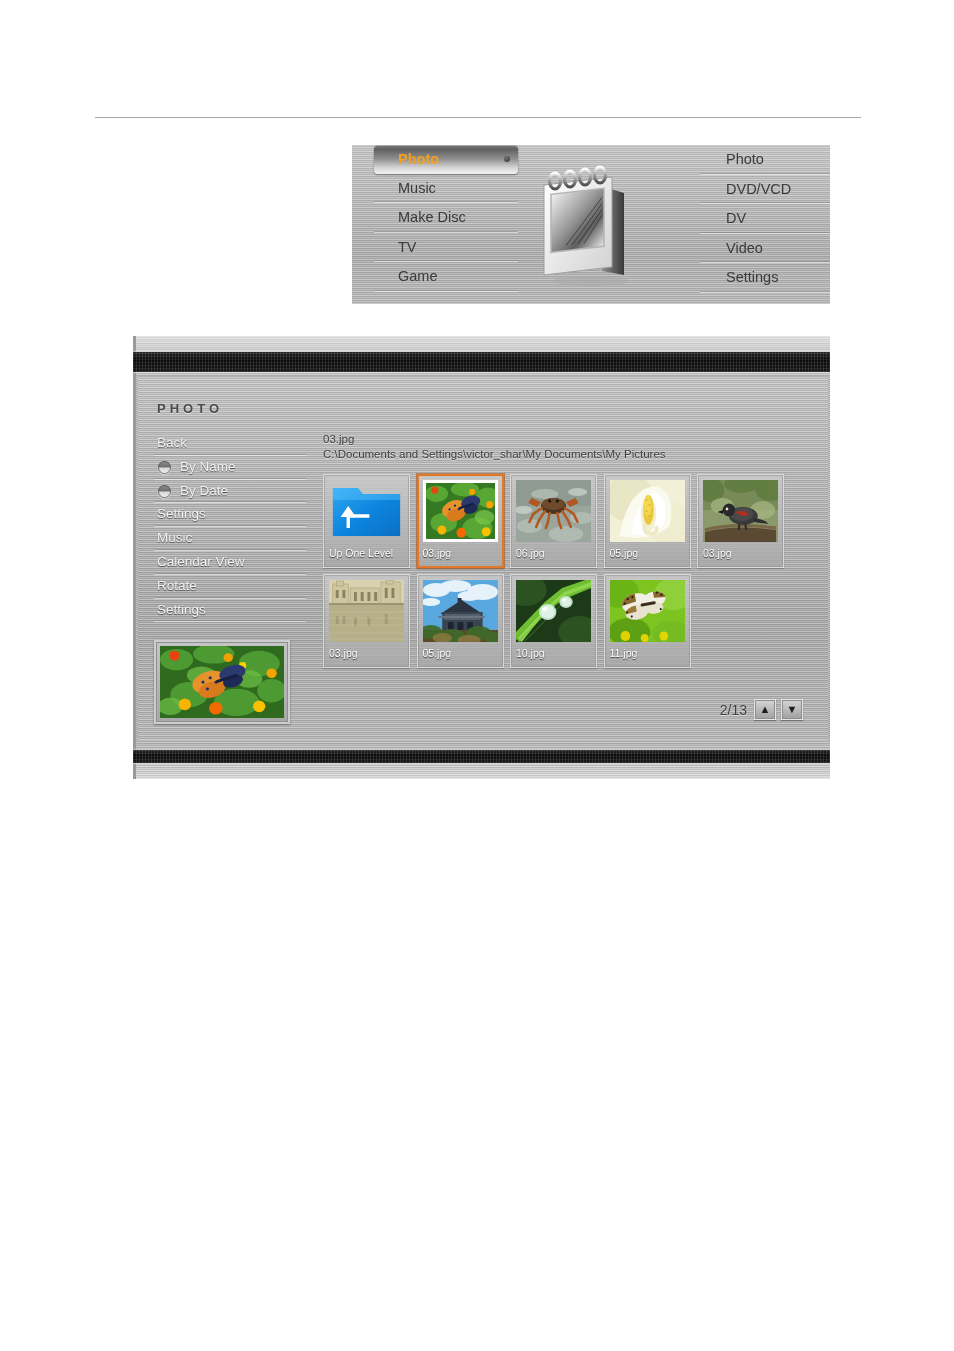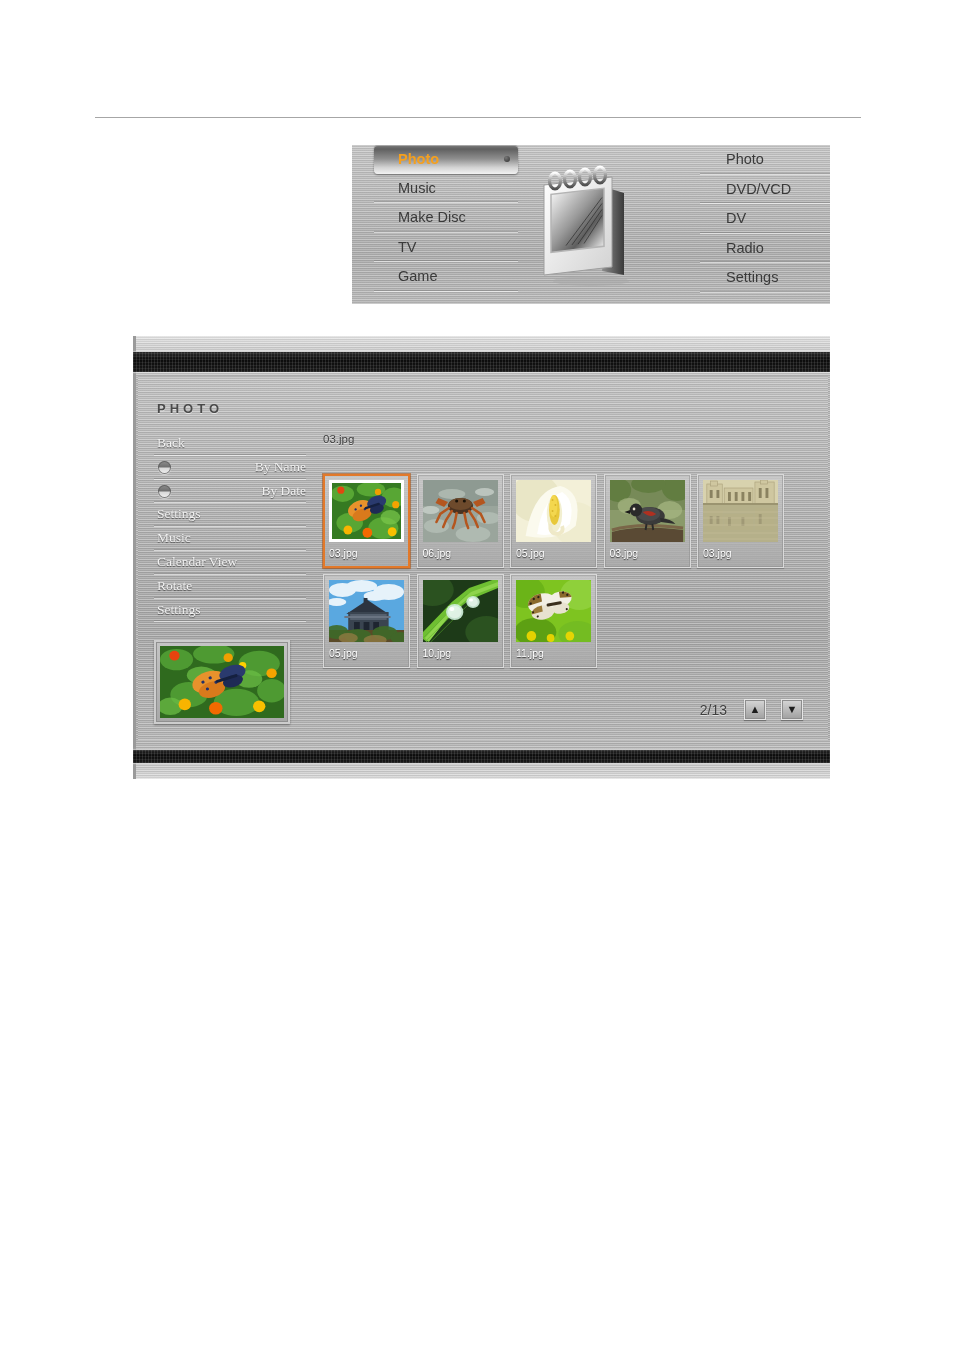--- a/index.html
+++ b/index.html
@@ -84,22 +84,22 @@
 
   
   .sidebar{position:absolute;left:16px;top:20px;width:152px;}
   .photo-logo{font-size:19px;color:#4a4a4a;letter-spacing:4px;font-weight:bold;
     font-variant:small-caps;text-transform:lowercase;margin:0 0 14px 3px;
     text-shadow:0 1px 0 rgba(255,255,255,.55);}
   .side-item{position:relative;height:22.8px;line-height:22.8px;
     font-size:13.5px;color:#f2f2f2;padding-left:3px;
     text-shadow:0 1px 1px rgba(0,0,0,.55);
     border-bottom:1px solid rgba(255,255,255,.55);
-    box-shadow:inset 0 -2px 0 -1px rgba(125,125,125,.5);font-family:Liberation Serif, serif;}
-  .side-item.radio{padding-left:26px;text-align:right;}
+    box-shadow:inset 0 -2px 0 -1px rgba(125,125,125,.5);}
+  .side-item.radio{padding-left:26px;}
   .radio-dot{position:absolute;left:4px;top:50%;margin-top:-6px;width:13px;height:13px;border-radius:50%;
     background:linear-gradient(180deg,#8e8e8e 0%,#6f6f6f 45%,#d9d9d9 55%,#f0f0f0 100%);
     box-shadow:inset 0 0 0 1px rgba(90,90,90,.8), 0 1px 1px rgba(255,255,255,.5);}
   .preview-box{position:absolute;left:16px;top:264px;width:136px;height:84px;
     background:linear-gradient(180deg,#c4c4c4,#a8a8a8);
     border:2px solid #cdcdcd;box-shadow:0 1px 2px rgba(0,0,0,.35), inset 0 0 0 1px #8f8f8f;
     padding:4px;box-sizing:border-box;}
   .preview-img{width:100%;height:100%;position:relative;overflow:hidden;background:#111;}
 
   
@@ -115,21 +115,21 @@
     box-shadow:inset 0 0 0 1px rgba(140,140,140,.5), 0 1px 1px rgba(0,0,0,.18);}
   .cell.selected{border:2px solid #e2792a;padding:4px 4px 2px 4px;
     box-shadow:0 0 0 1px rgba(180,90,25,.6), 0 1px 2px rgba(0,0,0,.3);}
   .thumb{width:100%;height:62px;position:relative;overflow:hidden;}
   .cell.selected .thumb{border:3px solid #ffffff;box-sizing:border-box;}
   .caption{font-size:10.5px;color:#ffffff;line-height:22px;text-shadow:0 1px 1px rgba(0,0,0,.7);
     white-space:nowrap;overflow:hidden;}
   .folder-icon{width:100%;height:62px;position:relative;}
 
   
-  .pager{position:absolute;right:25px;bottom:20px;display:flex;align-items:center;gap:15px;}
+  .pager{position:absolute;right:25px;bottom:20px;display:flex;align-items:center;gap:5px;}
   .pager-text{font-size:14px;color:#3f3f3f;text-shadow:0 1px 0 rgba(255,255,255,.5);margin-right:2px;}
   .pager-btn{width:22px;height:21px;box-sizing:border-box;
     background:linear-gradient(180deg,#d6d6d6,#9f9f9f);
     border:1px solid #e6e6e6;box-shadow:inset 0 0 0 1px #8d8d8d,0 1px 1px rgba(0,0,0,.3);
     display:flex;align-items:center;justify-content:center;}
   .pager-btn span{font-size:11px;color:#1d1d1d;line-height:1;}
 </style>
 </head>
 <body>
 
@@ -191,21 +191,21 @@
         <ellipse cx="49" cy="14" rx="5.5" ry="8"></ellipse>
         <ellipse cx="64" cy="12" rx="5.5" ry="8"></ellipse>
       </g>
     </svg>
   </div>
 
   <div class="menu-col right">
     <div class="menu-item"><span>Photo</span></div>
     <div class="menu-item"><span>DVD/VCD</span></div>
     <div class="menu-item"><span>DV</span></div>
-    <div class="menu-item"><span>Radio</span></div>
+    <div class="menu-item"><span>Video</span></div>
     <div class="menu-item"><span>Settings</span></div>
   </div>
 </div>
 
 <div class="device">
   <div class="device-frame"></div>
   <div class="grille top"></div>
   <div class="grille bottom"></div>
 
   <div class="screen">
@@ -272,24 +272,43 @@
                 <circle cx="-14" cy="4" r="1.5"></circle>
               </g>
             <rect x="-4" y="-2" width="22" height="3" fill="#15203f" rx="1.5"></rect>
           </g>
         </svg>
       </div>
     </div>
 
     <div class="fileinfo">
       <div class="fname">03.jpg</div>
+      <div class="fpath">C:\Documents and Settings\victor_shar\My Documents\My Pictures</div>
     </div>
 
     <div class="grid">
 
+      <div class="cell">
+        <div class="folder-icon">
+          <svg width="100%" height="100%" viewBox="0 0 78 62" preserveAspectRatio="none">
+            <defs>
+                <linearGradient id="fg" x1="0" y1="0" x2="1" y2="1">
+              <stop offset="0" stop-color="#2fa8f0"></stop>
+                  <stop offset="0.5" stop-color="#0d86e0"></stop>
+              <stop offset="1" stop-color="#0b6fc4"></stop>
+                </linearGradient>
+              </defs>
+            <path d="M4 8 h26 l5 6 h39 v42 H4 Z" fill="url(#fg)"></path>
+            <path d="M4 8 h26 l5 6 h39 v6 H4 Z" fill="#5cc3ff" opacity=".45"></path>
+            <path d="M20 48 v-12 h22" fill="none" stroke="#ffffff" stroke-width="3.5"></path>
+            <path d="M20 26 l-8 11 h16 Z" fill="#ffffff"></path>
+          </svg>
+        </div>
+        <div class="caption">Up One Level</div>
+      </div>
 
       <div class="cell selected">
         <div class="thumb">
           <svg width="100%" height="100%" viewBox="0 0 78 62" preserveAspectRatio="none">
             <rect width="78" height="62" fill="#357a22"></rect>
             <g fill="#58a634">
                 <ellipse cx="12" cy="12" rx="13" ry="9"></ellipse>
                 <ellipse cx="44" cy="7" rx="16" ry="8"></ellipse>
               <ellipse cx="70" cy="16" rx="14" ry="11"></ellipse>
                 <ellipse cx="20" cy="44" rx="15" ry="11"></ellipse>

